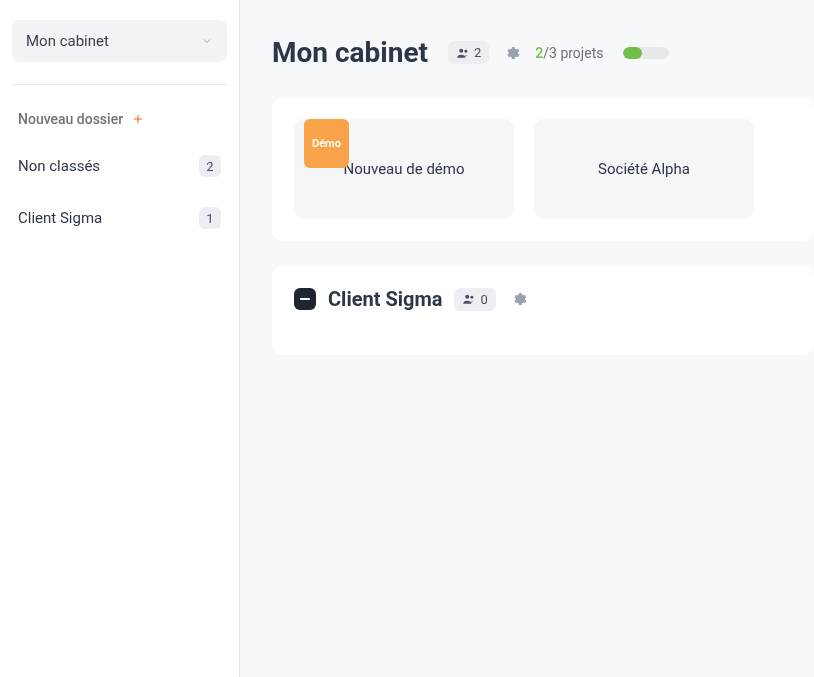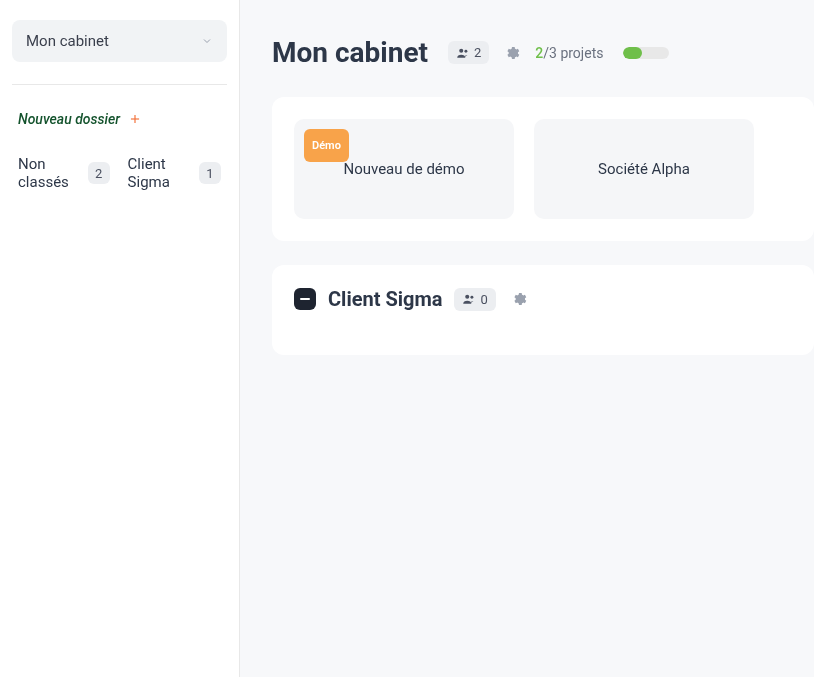--- a/index.html
+++ b/index.html
@@ -28,30 +28,29 @@
       justify-content: space-between;
       cursor: pointer;
       color: #3a3f4c;
     }
     .chevron-icon { width: 12px; height: 12px; color: #9aa1ae; }
     .sidebar-divider { height: 1px; background: #e8e8e8; margin: 22px 0; }
     .new-folder-btn {
       display: flex;
       align-items: center;
       gap: 8px;
-      color: #14532d;
+      color: #737373;
       font-size: 14px;
       font-weight: 500;
       cursor: pointer;
       margin-bottom: 18px;
       padding: 4px 6px;
-      font-style: italic;
     }
     .plus-icon { width: 14px; height: 14px; stroke: #f3703a; stroke-width: 2; }
-    .folder-list { display: flex; flex-direction: row; gap: 6px; }
+    .folder-list { display: flex; flex-direction: column; gap: 18px; }
     .folder-item {
       display: flex;
       align-items: center;
       justify-content: space-between;
       padding: 6px 6px;
       font-size: 15px;
       cursor: pointer;
       border-radius: 6px;
       color: #2d3748;
     }
@@ -104,24 +103,24 @@
     }
     .project-grid { display: flex; gap: 20px; flex-wrap: wrap; }
     .project-card {
       width: 220px; height: 100px;
       background: #f5f6f8; border-radius: 10px;
       display: flex; align-items: center; justify-content: center;
       font-size: 15px; color: #2d3748;
       cursor: pointer; position: relative;
     }
     .demo-tag {
-      position: absolute; top: 10px; left: 10px;
+      position: absolute; top: 0; left: 10px;
       background: #f8a34a; color: #fff;
       font-size: 11px; font-weight: 600;
-      padding: 10px 8px; border-radius: 6px;
+      padding: 18px 8px; border-radius: 6px;
     }
     .section-header { display:flex; align-items:center; gap:12px; margin-bottom: 22px; }
     .folder-icon-box {
       width: 22px; height: 22px; background: #1e2430; border-radius: 6px;
       display:flex; align-items:center; justify-content:center;
     }
     .minus { width:10px; height:2px; background:#fff; border-radius:1px; }
     .section-title { font-size: 20px; font-weight: 700; }
     .users-icon { width:14px; height:14px; }
   </style>

